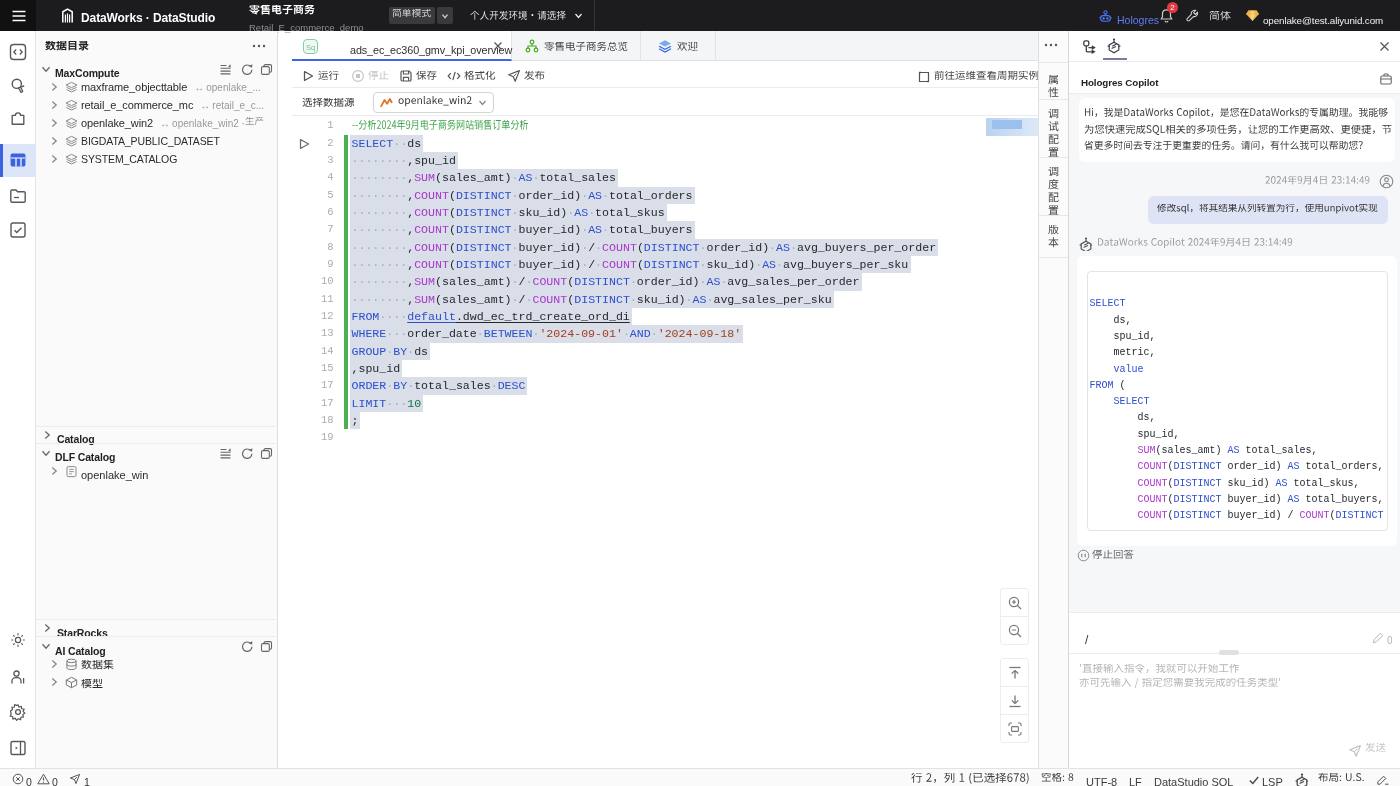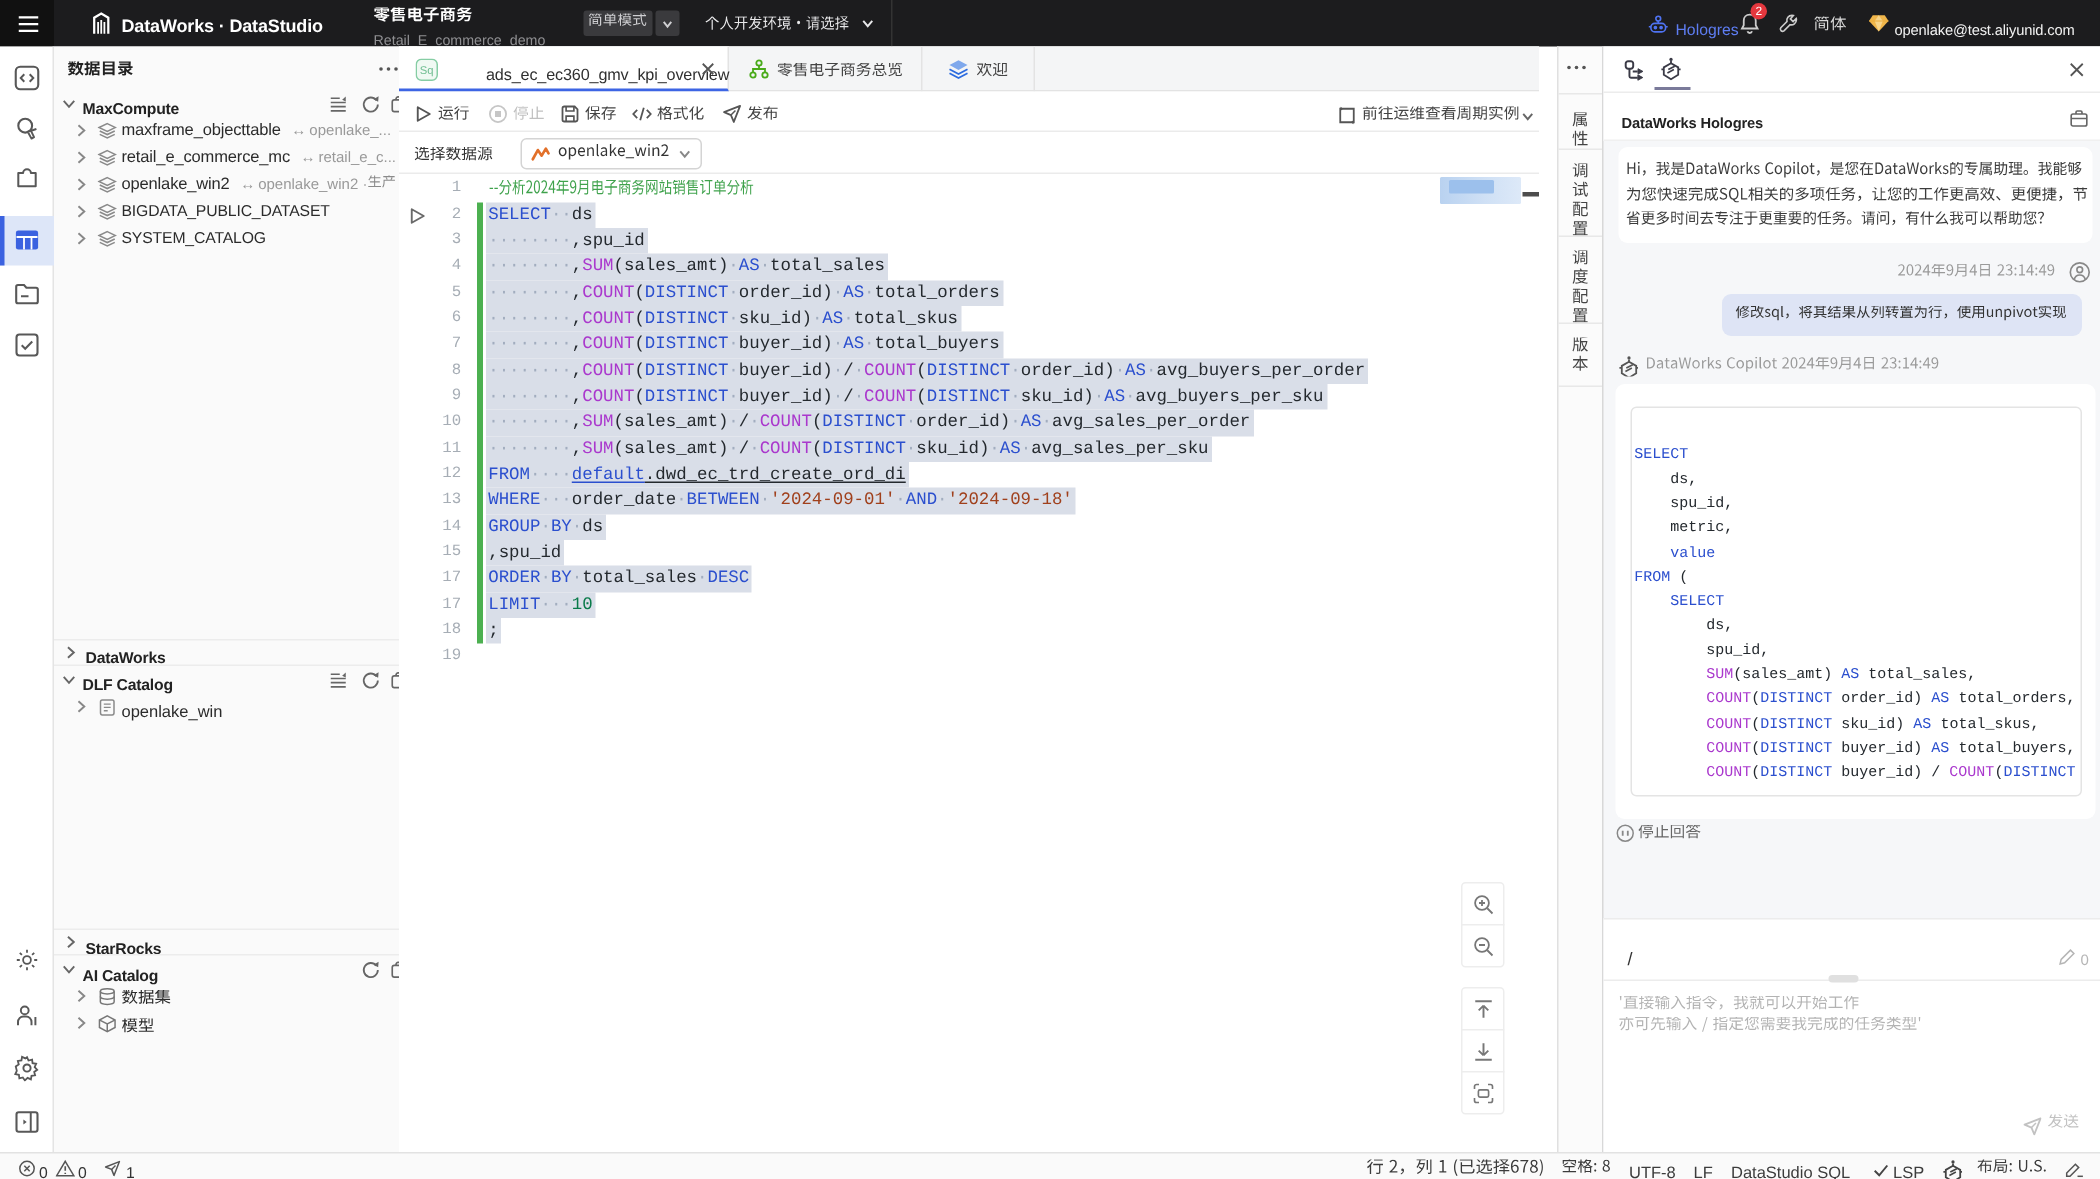--- a/index.html
+++ b/index.html
@@ -1,21 +1,21 @@
 <!DOCTYPE html>
 <html><head><meta charset="utf-8"><style>
 *{margin:0;padding:0;box-sizing:border-box}
 html,body{width:1400px;height:786px;overflow:hidden;background:#fff;font-family:"Liberation Sans",sans-serif;-webkit-font-smoothing:antialiased}
 .a{position:absolute}
 .f{display:flex;align-items:center}
 .mono{font-family:"Liberation Mono",monospace}
 #top{position:absolute;left:0;top:0;width:1400px;height:31px;background:#1c1c1e}
 #strip{position:absolute;left:0;top:31px;width:36px;height:738px;background:#fff;border-right:1px solid #e4e4e4}
 #cat{position:absolute;left:36px;top:31px;width:242px;height:738px;background:#fafafa;border-right:1px solid #ddd}
-#edit{position:absolute;left:266px;top:31px;width:760px;height:738px;background:#fff}
+#edit{position:absolute;left:292px;top:31px;width:760px;height:738px;background:#fff}
 #vtabs{position:absolute;left:1038px;top:31px;width:30px;height:738px;background:#fbfbfb;border-left:1px solid #e0e0e0}
 #cop{position:absolute;left:1068px;top:31px;width:332px;height:738px;background:#f6f7f9;border-left:1px solid #d8d8d8}
 #status{position:absolute;left:0;top:768px;width:1400px;height:18px;background:#fafafa;border-top:1px solid #e2e2e2}
 pre{font-family:Liberation Mono, monospace;font-size:11.6px;line-height:17.33px;letter-spacing:0}
 .k{color:#2b4fce}.fn{color:#aa38cd}.s{color:#a0401c}.n{color:#097a49}.w{color:#a2adbf}.pl{color:#24292e}
 .lnk{text-decoration:underline;text-underline-offset:2px}
 </style></head><body>
 <div id="top">
     <div class="a" style="left:0px;top:0px;width:36px;height:31px;background:#111"></div>
     <div class="a" style="left:11px;top:8px;">
@@ -310,21 +310,21 @@
       <div class="f" style="height:18px">
         <span style="font-size:10.5px;color:#2b2b2b;letter-spacing:-0.1px">SYSTEM_CATALOG</span>
       </div>
     </div>
     <div class="a" style="left:0px;top:395px;width:242px;height:1px;background:#ececec"></div>
     <div class="a" style="left:6px;top:399px;">
       <svg width="10" height="10" viewBox="0 0 10 10" fill="none" style="display:block;">
         <path d="M3.3000000000000003 1.5 L7.199999999999999 5.0 L3.3000000000000003 8.5" stroke="#666" stroke-width="1.3"></path>
       </svg>
     </div>
-    <div class="a" style="left:21px;top:398px;"><span style="font-size:10.5px;font-weight:bold;color:#222;letter-spacing:-0.15px">DataWorks</span></div>
+    <div class="a" style="left:21px;top:398px;"><span style="font-size:10.5px;font-weight:bold;color:#222;letter-spacing:-0.15px">Catalog</span></div>
     <div class="a" style="left:0px;top:412px;width:242px;height:1px;background:#ececec"></div>
     <div class="a" style="left:5px;top:417px;">
       <svg width="10" height="10" viewBox="0 0 10 10" fill="none" style="display:block;">
         <path d="M1.5 3.3000000000000003 L5.0 7.199999999999999 L8.5 3.3000000000000003" stroke="#666" stroke-width="1.3"></path>
       </svg>
     </div>
     <div class="a" style="left:19px;top:416px;"><span style="font-size:10.5px;font-weight:bold;color:#222;letter-spacing:-0.15px">DLF Catalog</span></div>
     <div class="a" style="left:183px;top:416px;">
       <svg width="13" height="13" viewBox="0 0 13 13" fill="none" style="display:block;">
         <g stroke="#666" stroke-width="1.1">
@@ -712,21 +712,21 @@
         </g>
       </svg>
     </div>
     <div class="a" style="left:34px;top:27px;width:24px;height:2px;background:#7a7a9a"></div>
     <div class="a" style="left:310px;top:10px;">
       <svg width="11" height="11" viewBox="0 0 11 11" fill="none" style="display:block;">
         <path d="M1.5 1.5L9.5 9.5M9.5 1.5L1.5 9.5" stroke="#555" stroke-width="1.2"></path>
       </svg>
     </div>
     <div class="a" style="left:0px;top:31px;width:332px;height:32px;background:#fff;border-bottom:1px solid #f0f0f0"></div>
-    <div class="a" style="left:12px;top:41px;"><span style="font-size:9.8px;font-weight:bold;color:#222;letter-spacing:-0.1px">DataWorks Hologres</span></div>
+    <div class="a" style="left:12px;top:41px;"><span style="font-size:9.8px;font-weight:bold;color:#222;letter-spacing:-0.1px">Hologres Copilot</span></div>
     <div class="a" style="left:310px;top:41px;">
       <svg width="14" height="14" viewBox="0 0 14 14" fill="none" style="display:block;">
         <rect x="1.8" y="4" width="10.4" height="8" rx="1.2" stroke="#666" stroke-width="1.1"></rect>
         <path d="M5 4V2.8A0.8 0.8 0 0 1 5.8 2h2.4a0.8 0.8 0 0 1 .8.8V4M1.8 7h10.4" stroke="#666" stroke-width="1.1"></path>
       </svg>
     </div>
     <div class="a" style="left:10px;top:67px;width:316px;height:64px;background:#fff;border-radius:6px"></div>
     <div class="a" style="left:15px;top:77px;">
       <svg width="305" height="14" style="display:block" viewBox="0 0 305 14">
         <path d="M1 8L1.9 8L1.9 4.3L5.3 4.3L5.3 8L6.2 8L6.2 0.3L5.3 0.3L5.3 3.5L1.9 3.5L1.9 0.3L1 0.3ZM8.1 8L9 8L9 2.3L8.1 2.3ZM8.5 1.1C8.9 1.1 9.1 0.9 9.1 0.5C9.1 0.1 8.9 -0.2 8.5 -0.2C8.2 -0.2 7.9 0.1 7.9 0.5C7.9 0.9 8.2 1.1 8.5 1.1ZM11.4 9.1C12.5 8.7 13.1 7.9 13.1 6.7C13.1 6 12.8 5.5 12.3 5.5C11.9 5.5 11.5 5.8 11.5 6.3C11.5 6.8 11.9 7 12.3 7L12.4 7C12.4 7.7 12 8.2 11.2 8.5ZM26.7 -0.1C27.2 0.4 27.9 1.2 28.2 1.7L28.8 1.2C28.5 0.7 27.8 0 27.2 -0.6ZM27.9 3.5C27.6 4.2 27.1 4.8 26.6 5.4C26.5 4.7 26.3 3.9 26.2 3L29 3L29 2.3L26.1 2.3C26.1 1.3 26 0.3 26 -0.8L25.2 -0.8C25.3 0.3 25.3 1.3 25.4 2.3L23.1 2.3L23.1 0.4C23.7 0.3 24.3 0.1 24.8 -0.1L24.3 -0.7C23.3 -0.3 21.7 0 20.3 0.2C20.4 0.4 20.5 0.7 20.6 0.9C21.1 0.8 21.8 0.7 22.4 0.6L22.4 2.3L20.3 2.3L20.3 3L22.4 3L22.4 4.9L20.1 5.3L20.3 6.1L22.4 5.6L22.4 7.8C22.4 8 22.3 8 22.2 8C22 8.1 21.4 8.1 20.8 8C20.9 8.3 21 8.6 21 8.8C21.9 8.8 22.4 8.8 22.7 8.7C23 8.6 23.1 8.3 23.1 7.8L23.1 5.5L24.9 5L24.9 4.3L23.1 4.7L23.1 3L25.5 3C25.6 4.2 25.8 5.2 26 6.1C25.3 6.8 24.5 7.4 23.7 7.8C23.8 8 24.1 8.2 24.2 8.4C24.9 8 25.6 7.5 26.3 6.9C26.7 8.1 27.3 8.9 28.1 8.9C28.8 8.9 29.1 8.3 29.2 6.6C29 6.5 28.8 6.3 28.6 6.2C28.6 7.5 28.4 8.1 28.2 8.1C27.7 8.1 27.2 7.4 26.9 6.3C27.5 5.5 28.1 4.7 28.6 3.8ZM31.9 1.6L37 1.6L37 2.5L31.9 2.5ZM31.9 0.2L37 0.2L37 1L31.9 1ZM31.2 -0.4L31.2 3.1L37.8 3.1L37.8 -0.4ZM31.9 4.8C31.6 6.4 31 7.6 29.9 8.3C30.1 8.4 30.4 8.7 30.5 8.8C31.1 8.3 31.6 7.7 32 6.8C32.8 8.3 34.1 8.6 36.1 8.6L38.8 8.6C38.8 8.4 38.9 8 39.1 7.9C38.6 7.9 36.5 7.9 36.1 7.9C35.7 7.9 35.3 7.9 35 7.8L35 6.4L38.2 6.4L38.2 5.7L35 5.7L35 4.5L38.9 4.5L38.9 3.8L30.2 3.8L30.2 4.5L34.2 4.5L34.2 7.7C33.4 7.4 32.7 7 32.3 6C32.4 5.7 32.5 5.3 32.6 4.9ZM40.4 8L42.3 8C44.4 8 45.6 6.5 45.6 4.1C45.6 1.6 44.4 0.3 42.2 0.3L40.4 0.3ZM41.3 7.2L41.3 1.1L42.1 1.1C43.8 1.1 44.7 2.2 44.7 4.1C44.7 6 43.8 7.2 42.1 7.2ZM48.3 8.1C49 8.1 49.6 7.7 50.1 7.3L50.1 7.3L50.2 8L51 8L51 4.5C51 3.1 50.4 2.1 49.1 2.1C48.2 2.1 47.5 2.5 47 2.9L47.4 3.5C47.8 3.2 48.3 2.9 49 2.9C49.8 2.9 50.1 3.6 50.1 4.4C47.8 4.6 46.8 5.3 46.8 6.5C46.8 7.5 47.4 8.1 48.3 8.1ZM48.6 7.3C48.1 7.3 47.7 7.1 47.7 6.4C47.7 5.7 48.3 5.2 50.1 5L50.1 6.6C49.5 7.1 49.1 7.3 48.6 7.3ZM54.3 8.1C54.7 8.1 55 8 55.3 7.9L55.1 7.2C55 7.3 54.7 7.3 54.5 7.3C53.9 7.3 53.7 6.9 53.7 6.2L53.7 3.1L55.2 3.1L55.2 2.3L53.7 2.3L53.7 0.7L53 0.7L52.9 2.3L52 2.3L52 3.1L52.8 3.1L52.8 6.2C52.8 7.4 53.2 8.1 54.3 8.1ZM57.6 8.1C58.3 8.1 58.9 7.7 59.4 7.3L59.4 7.3L59.5 8L60.2 8L60.2 4.5C60.2 3.1 59.7 2.1 58.4 2.1C57.5 2.1 56.8 2.5 56.3 2.9L56.6 3.5C57 3.2 57.6 2.9 58.2 2.9C59.1 2.9 59.3 3.6 59.3 4.4C57 4.6 56 5.3 56 6.5C56 7.5 56.7 8.1 57.6 8.1ZM57.9 7.3C57.3 7.3 56.9 7.1 56.9 6.4C56.9 5.7 57.5 5.2 59.3 5L59.3 6.6C58.8 7.1 58.4 7.3 57.9 7.3ZM62.8 8L63.9 8L64.9 3.3C65.1 2.7 65.2 2.2 65.3 1.6L65.4 1.6C65.5 2.2 65.6 2.7 65.7 3.3L66.8 8L67.9 8L69.4 0.3L68.5 0.3L67.7 4.5C67.6 5.3 67.5 6.1 67.3 7L67.3 7C67.1 6.1 67 5.3 66.8 4.5L65.8 0.3L64.9 0.3L63.9 4.5C63.8 5.3 63.6 6.1 63.4 7L63.4 7C63.2 6.1 63.1 5.3 63 4.5L62.2 0.3L61.3 0.3ZM72.6 8.1C73.9 8.1 75.1 7 75.1 5.1C75.1 3.2 73.9 2.1 72.6 2.1C71.3 2.1 70.2 3.2 70.2 5.1C70.2 7 71.3 8.1 72.6 8.1ZM72.6 7.3C71.7 7.3 71.1 6.4 71.1 5.1C71.1 3.8 71.7 2.9 72.6 2.9C73.6 2.9 74.2 3.8 74.2 5.1C74.2 6.4 73.6 7.3 72.6 7.3ZM76.5 8L77.4 8L77.4 4.3C77.8 3.3 78.3 3 78.8 3C79 3 79.1 3 79.3 3.1L79.5 2.3C79.3 2.2 79.1 2.1 78.9 2.1C78.3 2.1 77.8 2.6 77.4 3.3L77.4 3.3L77.3 2.3L76.5 2.3ZM80.4 8L81.2 8L81.2 6.5L82.2 5.2L83.8 8L84.8 8L82.8 4.6L84.5 2.3L83.5 2.3L81.3 5.3L81.2 5.3L81.2 -0.4L80.4 -0.4ZM87.2 8.1C88.4 8.1 89.1 7.4 89.1 6.4C89.1 5.3 88.3 5 87.5 4.7C86.9 4.5 86.3 4.2 86.3 3.7C86.3 3.3 86.7 2.9 87.3 2.9C87.8 2.9 88.2 3.1 88.6 3.4L89 2.8C88.6 2.4 88 2.1 87.3 2.1C86.2 2.1 85.5 2.8 85.5 3.7C85.5 4.7 86.3 5.1 87 5.4C87.6 5.6 88.3 5.9 88.3 6.5C88.3 7 87.9 7.4 87.2 7.4C86.6 7.4 86.1 7.1 85.6 6.7L85.2 7.3C85.7 7.8 86.4 8.1 87.2 8.1ZM96.1 8.1C97 8.1 97.7 7.7 98.3 7L97.8 6.4C97.3 6.9 96.8 7.3 96.1 7.3C94.7 7.3 93.9 6 93.9 4.1C93.9 2.2 94.8 1 96.1 1C96.8 1 97.2 1.3 97.6 1.7L98.1 1.1C97.7 0.6 97 0.1 96.1 0.1C94.3 0.1 92.9 1.6 92.9 4.1C92.9 6.6 94.3 8.1 96.1 8.1ZM101.6 8.1C102.9 8.1 104.1 7 104.1 5.1C104.1 3.2 102.9 2.1 101.6 2.1C100.3 2.1 99.1 3.2 99.1 5.1C99.1 7 100.3 8.1 101.6 8.1ZM101.6 7.3C100.7 7.3 100.1 6.4 100.1 5.1C100.1 3.8 100.7 2.9 101.6 2.9C102.5 2.9 103.2 3.8 103.2 5.1C103.2 6.4 102.5 7.3 101.6 7.3ZM105.5 10.4L106.4 10.4L106.4 8.5L106.4 7.5C106.9 7.9 107.4 8.1 107.9 8.1C109.1 8.1 110.2 7 110.2 5C110.2 3.3 109.4 2.1 108.1 2.1C107.4 2.1 106.8 2.5 106.4 2.9L106.3 2.9L106.2 2.3L105.5 2.3ZM107.7 7.3C107.4 7.3 106.9 7.2 106.4 6.7L106.4 3.7C106.9 3.2 107.4 2.9 107.8 2.9C108.9 2.9 109.2 3.8 109.2 5.1C109.2 6.5 108.6 7.3 107.7 7.3ZM111.6 8L112.5 8L112.5 2.3L111.6 2.3ZM112.1 1.1C112.4 1.1 112.7 0.9 112.7 0.5C112.7 0.1 112.4 -0.2 112.1 -0.2C111.7 -0.2 111.5 0.1 111.5 0.5C111.5 0.9 111.7 1.1 112.1 1.1ZM115.3 8.1C115.5 8.1 115.7 8.1 115.8 8L115.7 7.3C115.6 7.3 115.5 7.3 115.5 7.3C115.3 7.3 115.2 7.2 115.2 6.9L115.2 -0.4L114.3 -0.4L114.3 6.8C114.3 7.7 114.6 8.1 115.3 8.1ZM119.2 8.1C120.5 8.1 121.7 7 121.7 5.1C121.7 3.2 120.5 2.1 119.2 2.1C117.9 2.1 116.7 3.2 116.7 5.1C116.7 7 117.9 8.1 119.2 8.1ZM119.2 7.3C118.3 7.3 117.7 6.4 117.7 5.1C117.7 3.8 118.3 2.9 119.2 2.9C120.1 2.9 120.8 3.8 120.8 5.1C120.8 6.4 120.1 7.3 119.2 7.3ZM124.8 8.1C125.1 8.1 125.5 8 125.8 7.9L125.6 7.2C125.4 7.3 125.2 7.3 125 7.3C124.3 7.3 124.1 6.9 124.1 6.2L124.1 3.1L125.6 3.1L125.6 2.3L124.1 2.3L124.1 0.7L123.4 0.7L123.3 2.3L122.4 2.3L122.4 3.1L123.2 3.1L123.2 6.2C123.2 7.4 123.6 8.1 124.8 8.1ZM127.4 9.1C128.5 8.7 129.1 7.9 129.1 6.7C129.1 6 128.8 5.5 128.3 5.5C127.9 5.5 127.6 5.8 127.6 6.3C127.6 6.8 127.9 7 128.3 7L128.5 7C128.4 7.7 128 8.2 127.2 8.5ZM138.1 1.6L143.2 1.6L143.2 2.5L138.1 2.5ZM138.1 0.2L143.2 0.2L143.2 1L138.1 1ZM137.4 -0.4L137.4 3.1L143.9 3.1L143.9 -0.4ZM138 4.8C137.8 6.4 137.1 7.6 136.1 8.3C136.3 8.4 136.5 8.7 136.6 8.8C137.3 8.3 137.8 7.7 138.2 6.8C139 8.3 140.3 8.6 142.3 8.6L145 8.6C145 8.4 145.1 8 145.2 7.9C144.7 7.9 142.7 7.9 142.3 7.9C141.9 7.9 141.5 7.9 141.1 7.8L141.1 6.4L144.4 6.4L144.4 5.7L141.1 5.7L141.1 4.5L145 4.5L145 3.8L136.3 3.8L136.3 4.5L140.4 4.5L140.4 7.7C139.5 7.4 138.9 7 138.5 6C138.6 5.7 138.7 5.3 138.8 4.9ZM150.2 2.1C149.9 2.8 149.5 3.5 148.9 4C149.1 4.1 149.4 4.3 149.5 4.5C150 3.9 150.5 3.1 150.9 2.3ZM151.7 1.2L151.7 4.3C151.7 4.4 151.6 4.4 151.5 4.4C151.4 4.4 151 4.4 150.5 4.4C150.6 4.6 150.7 4.9 150.8 5.1C151.4 5.1 151.8 5.1 152 5C152.3 4.9 152.4 4.7 152.4 4.3L152.4 1.2ZM152.9 2.3C153.4 3 153.9 3.9 154.1 4.5L154.8 4.1C154.5 3.5 154 2.7 153.5 2ZM148.2 5.7L148.2 7.5C148.2 8.4 148.5 8.6 149.7 8.6C149.9 8.6 151.8 8.6 152 8.6C153 8.6 153.2 8.3 153.3 7C153.1 6.9 152.8 6.8 152.7 6.7C152.6 7.7 152.5 7.9 152 7.9C151.6 7.9 150 7.9 149.7 7.9C149 7.9 148.9 7.8 148.9 7.5L148.9 5.7ZM149.7 5.2C150.2 5.8 150.8 6.6 151.1 7.1L151.7 6.7C151.4 6.2 150.8 5.4 150.2 4.9ZM153.2 5.9C153.6 6.6 154.1 7.6 154.2 8.3L154.9 8C154.7 7.3 154.3 6.3 153.8 5.6ZM147.1 5.8C146.8 6.5 146.5 7.4 146.1 8L146.8 8.4C147.1 7.7 147.5 6.8 147.7 6.1ZM150.2 -0.8C149.9 0.2 149.3 1.1 148.6 1.8C148.8 1.9 149.1 2.1 149.2 2.2C149.5 1.9 149.9 1.4 150.2 0.8L153.9 0.8C153.8 1.2 153.6 1.6 153.5 1.9L154.1 2C154.3 1.6 154.6 0.9 154.9 0.3L154.4 0.1L154.3 0.1L150.6 0.1C150.7 -0.1 150.8 -0.4 150.9 -0.7ZM148.3 -0.9C147.7 0.3 146.9 1.5 145.9 2.2C146.1 2.4 146.3 2.7 146.4 2.8C146.7 2.5 147.1 2.2 147.4 1.8L147.4 5.2L148.1 5.2L148.1 0.9C148.4 0.4 148.7 -0.1 149 -0.6ZM159.3 -0.8C159.2 -0.3 159 0.3 158.8 0.8L156.1 0.8L156.1 1.5L158.4 1.5C157.8 2.9 156.9 4.1 155.8 5C155.9 5.2 156.1 5.5 156.2 5.7C156.6 5.4 157 5 157.3 4.6L157.3 8.8L158.1 8.8L158.1 3.7C158.5 3 158.9 2.3 159.3 1.5L164.7 1.5L164.7 0.8L159.6 0.8C159.8 0.3 159.9 -0.2 160.1 -0.6ZM161.3 2.1L161.3 4.1L159.1 4.1L159.1 4.9L161.3 4.9L161.3 7.8L158.7 7.8L158.7 8.6L164.7 8.6L164.7 7.8L162.1 7.8L162.1 4.9L164.3 4.9L164.3 4.1L162.1 4.1L162.1 2.1ZM166.3 8L168.1 8C170.3 8 171.5 6.5 171.5 4.1C171.5 1.6 170.3 0.3 168.1 0.3L166.3 0.3ZM167.2 7.2L167.2 1.1L168 1.1C169.7 1.1 170.6 2.2 170.6 4.1C170.6 6 169.7 7.2 168 7.2ZM174.2 8.1C174.9 8.1 175.5 7.7 176 7.3L176 7.3L176.1 8L176.8 8L176.8 4.5C176.8 3.1 176.3 2.1 175 2.1C174.1 2.1 173.4 2.5 172.9 2.9L173.2 3.5C173.6 3.2 174.2 2.9 174.8 2.9C175.7 2.9 175.9 3.6 175.9 4.4C173.7 4.6 172.6 5.3 172.6 6.5C172.6 7.5 173.3 8.1 174.2 8.1ZM174.5 7.3C173.9 7.3 173.5 7.1 173.5 6.4C173.5 5.7 174.1 5.2 175.9 5L175.9 6.6C175.4 7.1 175 7.3 174.5 7.3ZM180.2 8.1C180.5 8.1 180.9 8 181.2 7.9L181 7.2C180.8 7.3 180.6 7.3 180.4 7.3C179.8 7.3 179.6 6.9 179.6 6.2L179.6 3.1L181 3.1L181 2.3L179.6 2.3L179.6 0.7L178.8 0.7L178.7 2.3L177.9 2.3L177.9 3.1L178.7 3.1L178.7 6.2C178.7 7.4 179.1 8.1 180.2 8.1ZM183.5 8.1C184.1 8.1 184.7 7.7 185.2 7.3L185.3 7.3L185.3 8L186.1 8L186.1 4.5C186.1 3.1 185.5 2.1 184.2 2.1C183.4 2.1 182.6 2.5 182.1 2.9L182.5 3.5C182.9 3.2 183.5 2.9 184.1 2.9C185 2.9 185.2 3.6 185.2 4.4C182.9 4.6 181.9 5.3 181.9 6.5C181.9 7.5 182.6 8.1 183.5 8.1ZM183.7 7.3C183.2 7.3 182.8 7.1 182.8 6.4C182.8 5.7 183.4 5.2 185.2 5L185.2 6.6C184.7 7.1 184.2 7.3 183.7 7.3ZM188.7 8L189.7 8L190.8 3.3C190.9 2.7 191.1 2.2 191.2 1.6L191.2 1.6C191.3 2.2 191.4 2.7 191.6 3.3L192.7 8L193.8 8L195.3 0.3L194.4 0.3L193.6 4.5C193.5 5.3 193.3 6.1 193.2 7L193.2 7C193 6.1 192.8 5.3 192.6 4.5L191.6 0.3L190.8 0.3L189.8 4.5C189.6 5.3 189.5 6.1 189.3 7L189.3 7C189.1 6.1 189 5.3 188.8 4.5L188.1 0.3L187.1 0.3ZM198.5 8.1C199.8 8.1 201 7 201 5.1C201 3.2 199.8 2.1 198.5 2.1C197.2 2.1 196 3.2 196 5.1C196 7 197.2 8.1 198.5 8.1ZM198.5 7.3C197.6 7.3 197 6.4 197 5.1C197 3.8 197.6 2.9 198.5 2.9C199.4 2.9 200.1 3.8 200.1 5.1C200.1 6.4 199.4 7.3 198.5 7.3ZM202.4 8L203.3 8L203.3 4.3C203.7 3.3 204.2 3 204.6 3C204.9 3 205 3 205.2 3.1L205.3 2.3C205.2 2.2 205 2.1 204.8 2.1C204.2 2.1 203.6 2.6 203.2 3.3L203.2 3.3L203.1 2.3L202.4 2.3ZM206.2 8L207.1 8L207.1 6.5L208.1 5.2L209.7 8L210.6 8L208.6 4.6L210.4 2.3L209.4 2.3L207.1 5.3L207.1 5.3L207.1 -0.4L206.2 -0.4ZM213.1 8.1C214.3 8.1 215 7.4 215 6.4C215 5.3 214.1 5 213.4 4.7C212.8 4.5 212.2 4.2 212.2 3.7C212.2 3.3 212.5 2.9 213.2 2.9C213.7 2.9 214.1 3.1 214.4 3.4L214.9 2.8C214.4 2.4 213.9 2.1 213.2 2.1C212 2.1 211.4 2.8 211.4 3.7C211.4 4.7 212.2 5.1 212.9 5.4C213.5 5.6 214.1 5.9 214.1 6.5C214.1 7 213.8 7.4 213.1 7.4C212.4 7.4 212 7.1 211.5 6.7L211.1 7.3C211.6 7.8 212.3 8.1 213.1 8.1ZM220.8 3.5C221.3 4.3 222 5.4 222.3 6L222.9 5.6C222.6 5 221.9 3.9 221.4 3.2ZM217.7 -0.9C217.6 -0.4 217.5 0.3 217.3 0.9L216.2 0.9L216.2 8.5L216.9 8.5L216.9 7.7L219.6 7.7L219.6 0.9L218 0.9C218.2 0.4 218.4 -0.2 218.5 -0.7ZM216.9 1.6L219 1.6L219 3.8L216.9 3.8ZM216.9 7L216.9 4.5L219 4.5L219 7ZM221.2 -0.9C220.9 0.6 220.4 2 219.7 3C219.9 3.1 220.2 3.3 220.3 3.4C220.7 2.9 221 2.3 221.3 1.5L223.8 1.5C223.7 5.8 223.5 7.4 223.2 7.7C223.1 7.9 223 7.9 222.8 7.9C222.5 7.9 222 7.9 221.3 7.8C221.4 8 221.5 8.4 221.6 8.6C222.1 8.6 222.7 8.7 223 8.6C223.4 8.6 223.6 8.5 223.8 8.2C224.2 7.7 224.3 6 224.5 1.2C224.5 1.1 224.5 0.8 224.5 0.8L221.5 0.8C221.7 0.3 221.8 -0.2 222 -0.7ZM229.4 -0.9L229.1 0.3L226.6 0.3L226.6 1.1L228.9 1.1L228.5 2.3L225.8 2.3L225.8 3.1L228.3 3.1C228 3.8 227.8 4.5 227.6 5L232.2 5C231.7 5.6 230.9 6.4 230.3 7C229.6 6.7 228.8 6.5 228.2 6.3L227.7 6.9C229.3 7.4 231.2 8.2 232.2 8.8L232.6 8.2C232.2 7.9 231.6 7.6 231 7.3C231.9 6.4 232.9 5.4 233.6 4.6L233.1 4.2L232.9 4.3L228.7 4.3L229 3.1L234.4 3.1L234.4 2.3L229.3 2.3L229.6 1.1L233.6 1.1L233.6 0.3L229.8 0.3L230.1 -0.8ZM237.2 0.3L243 0.3L243 1.2L237.2 1.2ZM236.4 -0.4L236.4 2.7C236.4 4.4 236.3 6.7 235.4 8.4C235.6 8.4 235.9 8.6 236 8.8C237 7 237.2 4.5 237.2 2.7L237.2 1.8L243.8 1.8L243.8 -0.4ZM238.6 4L240.3 4L240.3 4.7L238.6 4.7ZM241 4L242.8 4L242.8 4.7L241 4.7ZM241.6 6.7L241.9 7.2L241 7.2L241 6.4L243.2 6.4L243.2 8.1C243.2 8.2 243.2 8.3 243.1 8.3C243 8.3 242.6 8.3 242.2 8.2C242.3 8.4 242.3 8.6 242.4 8.8C243 8.8 243.4 8.8 243.6 8.7C243.9 8.6 243.9 8.5 243.9 8.1L243.9 5.8L241 5.8L241 5.2L243.5 5.2L243.5 3.5L241 3.5L241 2.9C241.9 2.8 242.7 2.7 243.4 2.6L242.9 2.1C241.7 2.3 239.5 2.4 237.7 2.5C237.8 2.6 237.9 2.8 237.9 3C238.7 3 239.5 3 240.3 2.9L240.3 3.5L237.9 3.5L237.9 5.2L240.3 5.2L240.3 5.8L237.5 5.8L237.5 8.8L238.2 8.8L238.2 6.4L240.3 6.4L240.3 7.2L238.6 7.3L238.6 7.9C239.6 7.9 240.9 7.8 242.2 7.7L242.5 8.2L243 8C242.8 7.6 242.4 7 242.1 6.6ZM251.1 -0.8C251.1 0 251.1 0.8 251.1 1.5L249.5 1.5L249.5 2.3L251.1 2.3C251 4.8 250.4 7 248.6 8.3C248.7 8.4 249 8.7 249.1 8.8C251.1 7.4 251.7 5.1 251.8 2.3L253.3 2.3C253.2 6.1 253.1 7.5 252.9 7.9C252.8 8 252.7 8 252.5 8C252.3 8 251.8 8 251.2 8C251.4 8.2 251.4 8.5 251.5 8.7C252 8.8 252.5 8.8 252.8 8.7C253.1 8.7 253.3 8.6 253.5 8.3C253.9 7.9 254 6.4 254.1 1.9C254.1 1.8 254.1 1.5 254.1 1.5L251.8 1.5C251.9 0.8 251.9 0 251.9 -0.8ZM245.2 7L245.4 7.8C246.6 7.5 248.2 7.1 249.8 6.7L249.7 6L249.2 6.1L249.2 -0.3L245.9 -0.3L245.9 6.8ZM246.6 6.7L246.6 4.9L248.5 4.9L248.5 6.3ZM246.6 2.6L248.5 2.6L248.5 4.2L246.6 4.2ZM246.6 1.9L246.6 0.4L248.5 0.4L248.5 1.9ZM259.4 2.3L260.9 2.3L260.9 3.7L259.4 3.7ZM261.6 2.3L263.1 2.3L263.1 3.7L261.6 3.7ZM259.4 0.3L260.9 0.3L260.9 1.7L259.4 1.7ZM261.6 0.3L263.1 0.3L263.1 1.7L261.6 1.7ZM257.9 7.7L257.9 8.5L264.3 8.5L264.3 7.7L261.6 7.7L261.6 6.3L263.9 6.3L263.9 5.6L261.6 5.6L261.6 4.3L263.8 4.3L263.8 -0.4L258.8 -0.4L258.8 4.3L260.9 4.3L260.9 5.6L258.6 5.6L258.6 6.3L260.9 6.3L260.9 7.7ZM255.1 6.9L255.3 7.7C256.2 7.4 257.3 7 258.3 6.6L258.2 5.9L257.1 6.3L257.1 3.6L258.1 3.6L258.1 2.9L257.1 2.9L257.1 0.6L258.3 0.6L258.3 -0.1L255.2 -0.1L255.2 0.6L256.4 0.6L256.4 2.9L255.3 2.9L255.3 3.6L256.4 3.6L256.4 6.5C255.9 6.7 255.5 6.8 255.1 6.9ZM266.5 5.4C265.7 5.4 265 6.1 265 7C265 7.9 265.7 8.6 266.5 8.6C267.4 8.6 268 7.9 268 7C268 6.1 267.4 5.4 266.5 5.4ZM266.5 8.1C266 8.1 265.5 7.6 265.5 7C265.5 6.4 266 6 266.5 6C267.1 6 267.5 6.4 267.5 7C267.5 7.6 267.1 8.1 266.5 8.1ZM281.4 -0.1C282 0.4 282.6 1.2 282.9 1.7L283.5 1.2C283.2 0.7 282.5 0 281.9 -0.6ZM282.6 3.5C282.3 4.2 281.9 4.8 281.3 5.4C281.2 4.7 281 3.9 280.9 3L283.8 3L283.8 2.3L280.9 2.3C280.8 1.3 280.7 0.3 280.7 -0.8L280 -0.8C280 0.3 280 1.3 280.1 2.3L277.8 2.3L277.8 0.4C278.5 0.3 279 0.1 279.5 -0.1L279 -0.7C278 -0.3 276.4 0 275.1 0.2C275.2 0.4 275.2 0.7 275.3 0.9C275.9 0.8 276.5 0.7 277.1 0.6L277.1 2.3L275 2.3L275 3L277.1 3L277.1 4.9L274.9 5.3L275.1 6.1L277.1 5.6L277.1 7.8C277.1 8 277.1 8 276.9 8C276.7 8.1 276.1 8.1 275.5 8C275.6 8.3 275.7 8.6 275.8 8.8C276.6 8.8 277.1 8.8 277.4 8.7C277.7 8.6 277.8 8.3 277.8 7.8L277.8 5.5L279.7 5L279.6 4.3L277.8 4.7L277.8 3L280.2 3C280.3 4.2 280.5 5.2 280.7 6.1C280 6.8 279.2 7.4 278.4 7.8C278.6 8 278.8 8.2 278.9 8.4C279.6 8 280.3 7.5 281 6.9C281.4 8.1 282 8.9 282.8 8.9C283.6 8.9 283.8 8.3 284 6.6C283.8 6.5 283.5 6.3 283.3 6.2C283.3 7.5 283.2 8.1 282.9 8.1C282.4 8.1 281.9 7.4 281.6 6.3C282.3 5.5 282.9 4.7 283.3 3.8ZM288.1 3.6L288.1 4.5L286 4.5L286 3.6ZM285.3 2.9L285.3 8.8L286 8.8L286 6.7L288.1 6.7L288.1 7.9C288.1 8 288 8.1 287.9 8.1C287.8 8.1 287.4 8.1 286.9 8.1C287 8.3 287.1 8.6 287.1 8.8C287.8 8.8 288.2 8.8 288.5 8.7C288.7 8.5 288.8 8.3 288.8 7.9L288.8 2.9ZM286 5.1L288.1 5.1L288.1 6L286 6ZM292.8 -0.1C292.2 0.3 291.3 0.6 290.5 0.9L290.5 -0.8L289.7 -0.8L289.7 2.7C289.7 3.5 290 3.8 290.9 3.8C291.1 3.8 292.4 3.8 292.6 3.8C293.4 3.8 293.6 3.4 293.7 2.1C293.5 2.1 293.2 2 293 1.8C293 2.9 292.9 3.1 292.5 3.1C292.3 3.1 291.2 3.1 291 3.1C290.5 3.1 290.5 3 290.5 2.7L290.5 1.6C291.4 1.3 292.5 0.9 293.2 0.5ZM292.9 4.6C292.3 5 291.4 5.4 290.5 5.7L290.5 4.1L289.7 4.1L289.7 7.6C289.7 8.5 290 8.7 290.9 8.7C291.1 8.7 292.4 8.7 292.7 8.7C293.5 8.7 293.7 8.3 293.8 6.9C293.6 6.9 293.3 6.8 293.1 6.6C293.1 7.8 293 8 292.6 8C292.3 8 291.2 8 291 8C290.5 8 290.5 8 290.5 7.6L290.5 6.4C291.5 6.1 292.6 5.7 293.4 5.2ZM285.1 2.2C285.3 2.1 285.7 2 288.4 1.8C288.5 2 288.5 2.2 288.6 2.4L289.2 2.1C289 1.4 288.5 0.5 288 -0.2L287.4 0C287.6 0.4 287.9 0.8 288.1 1.2L285.9 1.4C286.3 0.8 286.8 0.1 287.1 -0.6L286.4 -0.9C286 0 285.5 0.8 285.3 1C285.2 1.2 285 1.4 284.9 1.4C285 1.6 285.1 2 285.1 2.2ZM299.9 1.9C300.2 2.1 300.6 2.4 300.8 2.6C300.2 3 299.6 3.4 299 3.6C299.1 3.7 299.3 4 299.4 4.1C301.1 3.5 302.6 2.3 303.3 0.2L302.8 0L302.7 0L301.2 0C301.3 -0.2 301.5 -0.5 301.6 -0.7L300.9 -0.8C300.5 -0.1 299.8 0.9 298.8 1.6C299 1.7 299.2 1.9 299.3 2C299.9 1.6 300.4 1.1 300.8 0.6L302.3 0.6C302.1 1.2 301.7 1.7 301.3 2.2C301 1.9 300.7 1.7 300.4 1.5ZM300.2 6C300.5 6.3 300.9 6.6 301.2 6.9C300.5 7.5 299.6 7.9 298.7 8.2C298.8 8.3 299 8.6 299.1 8.8C301.2 8.2 303 6.9 303.7 4.3L303.2 4.1L303.1 4.1L301.6 4.1C301.8 3.9 301.9 3.6 302 3.4L301.3 3.2C300.9 4.1 300.1 5.1 298.8 5.8C299 5.9 299.2 6.1 299.3 6.3C300 5.8 300.6 5.3 301.1 4.8L302.8 4.8C302.5 5.4 302.2 6 301.7 6.5C301.4 6.2 301 5.8 300.7 5.6ZM295.9 -0.8C295.6 0.4 295.1 1.6 294.4 2.4C294.6 2.5 294.9 2.7 295.1 2.8L295.2 2.6L295.2 6.9L295.8 6.9L295.8 6.1L297.4 6.1L297.4 2.4L295.4 2.4C295.6 2 295.8 1.6 295.9 1.2L298 1.2C298 5.7 297.9 7.3 297.7 7.6C297.6 7.8 297.5 7.8 297.3 7.8C297.1 7.8 296.7 7.8 296.2 7.8C296.3 8 296.4 8.3 296.4 8.5C296.9 8.5 297.3 8.5 297.6 8.5C297.9 8.5 298.1 8.4 298.3 8.1C298.6 7.6 298.7 6 298.7 0.9C298.7 0.8 298.7 0.5 298.7 0.5L296.2 0.5C296.4 0.1 296.5 -0.2 296.6 -0.6ZM295.8 3L296.8 3L296.8 5.5L295.8 5.5Z" fill="#3c3c3c"></path>

